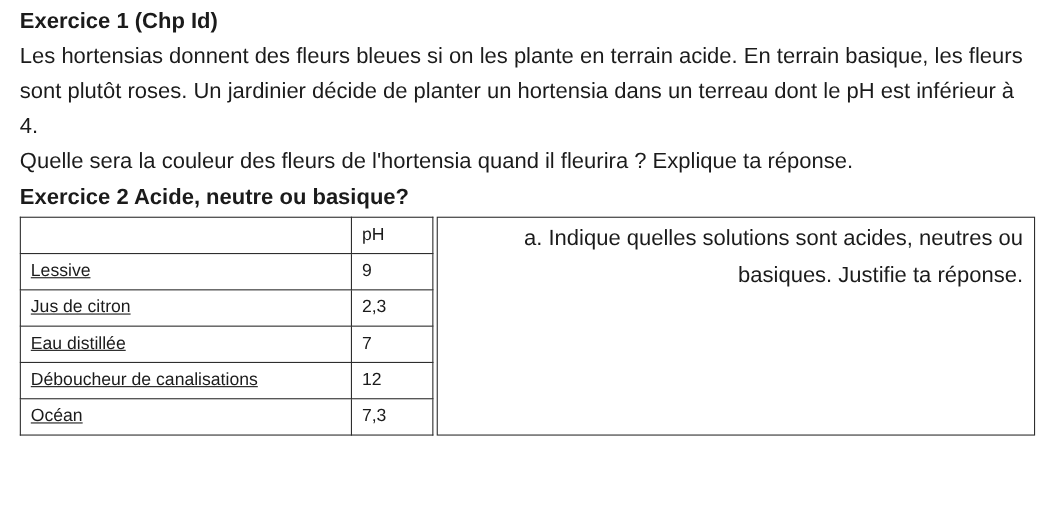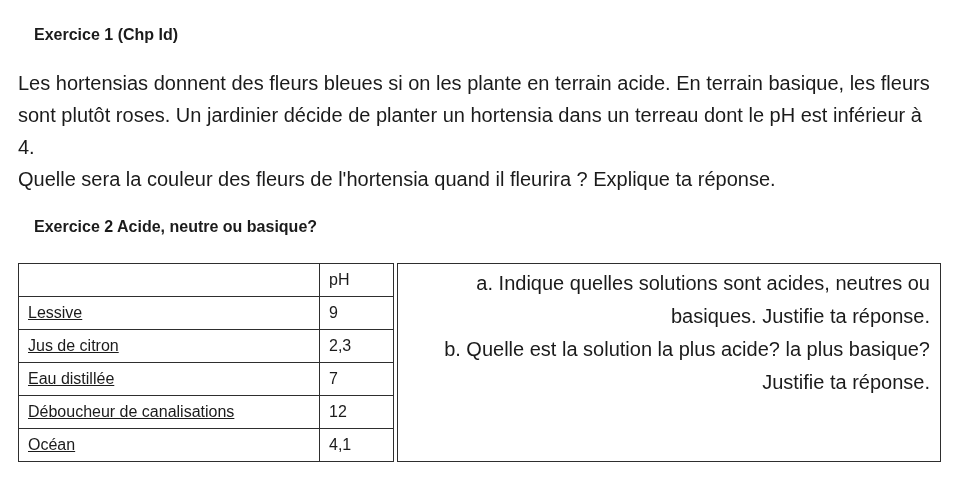--- a/index.html
+++ b/index.html
@@ -13,36 +13,36 @@
     color: #1b1b1b;
     font-family: "Liberation Sans", sans-serif;
     overflow: hidden;
   }
   .sheet {
     padding: 3px 16px 0 18px;
     box-sizing: border-box;
     width: 957px;
   }
   .ex-title {
-    font-size: 16px;
+    font-size: 20px;
     font-weight: 700;
     line-height: 32px;
-    margin: 16px;
+    margin: 0;
   }
   .body-text {
     font-size: 20px;
     font-weight: 400;
     line-height: 32px;
     margin: 0;
     max-width: 924px;
   }
   .bottom-row {
     display: flex;
     align-items: stretch;
-    margin-top: 20px;
+    margin-top: 2px;
   }
   table.ph-table {
     border-collapse: collapse;
     table-layout: fixed;
     width: 355px;
     flex: 0 0 auto;
   }
   table.ph-table td {
     border: 1.5px solid #2e2e2e;
     font-size: 16px;
@@ -99,25 +99,24 @@
         <tr>
           <td class="col-solution">Eau distillée</td>
           <td class="col-ph">7</td>
         </tr>
         <tr>
           <td class="col-solution">Déboucheur de canalisations</td>
           <td class="col-ph">12</td>
         </tr>
         <tr>
           <td class="col-solution">Océan</td>
-          <td class="col-ph">4,1</td>
+          <td class="col-ph">7,3</td>
         </tr>
       </tbody>
     </table>
 
     <div class="qbox">
       <p>a. Indique quelles solutions sont acides, neutres ou basiques. Justifie ta réponse.</p>
-      <p>b. Quelle est la solution la plus acide? la plus basique? Justifie ta réponse.</p>
     </div>
 
   </div>
 
 </div>
 
 </body></html>

